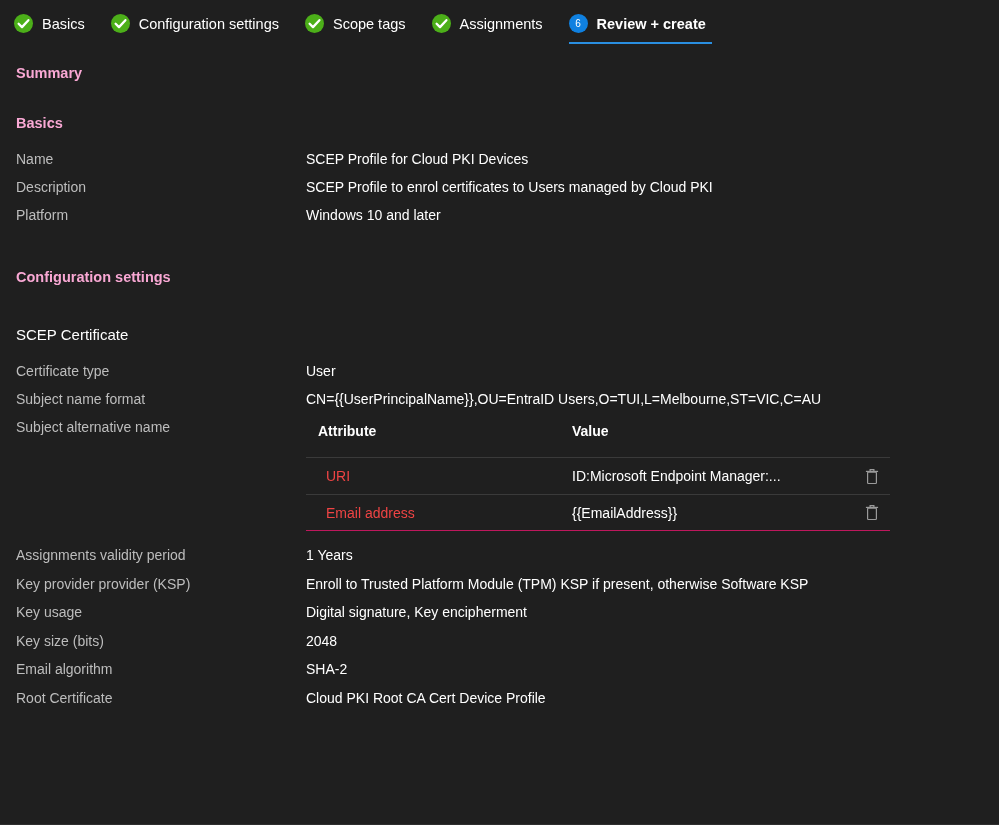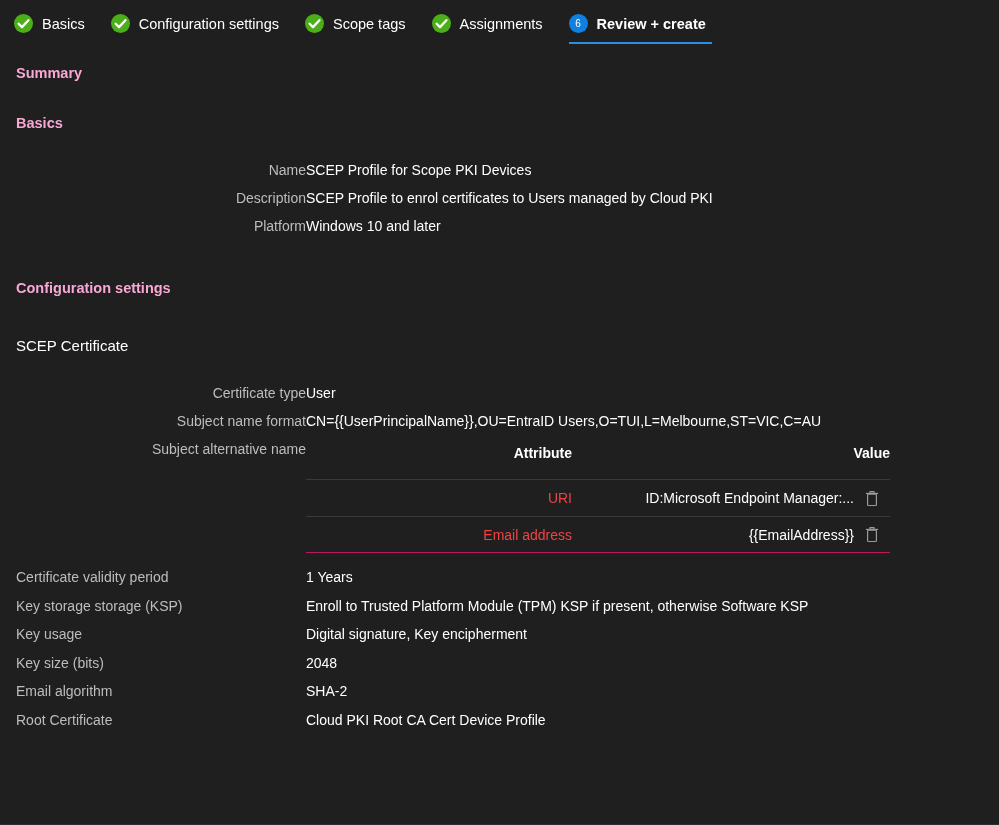--- a/index.html
+++ b/index.html
@@ -84,21 +84,21 @@
   .h-basics    { padding-top: 34px; }
   .h-confsets  { padding-top: 40px; }
 
   .sub-title {
     font-size: 15px;
     font-weight: normal;
     color: #ffffff;
     padding-top: 41px;
   }
 
-  .rows { margin-top: 25px; text-align: right; }
+  .rows { margin-top: 14px; }
 
   .row {
     display: flex;
     align-items: flex-start;
     line-height: 28px;
     min-height: 28px;
   }
   .row-label {
     width: 290px;
     flex: 0 0 290px;
@@ -225,21 +225,21 @@
 
 <div class="content">
 
   <div class="section-title h-summary">Summary</div>
 
   <div class="section-title h-basics">Basics</div>
 
   <div class="rows">
     <div class="row">
       <span class="row-label">Name</span>
-      <span class="row-value">SCEP Profile for Scope PKI Devices</span>
+      <span class="row-value">SCEP Profile for Cloud PKI Devices</span>
     </div>
     <div class="row">
       <span class="row-label">Description</span>
       <span class="row-value">SCEP Profile to enrol certificates to Users managed by Cloud PKI</span>
     </div>
     <div class="row">
       <span class="row-label">Platform</span>
       <span class="row-value">Windows 10 and later</span>
     </div>
   </div>
@@ -292,25 +292,25 @@
             </svg>
           </span>
         </div>
       </div>
     </div>
 
   </div>
 
   <div class="tail-rows" style="margin-top:100px;">
     <div class="row">
-      <span class="row-label">Certificate validity period</span>
+      <span class="row-label">Assignments validity period</span>
       <span class="row-value">1 Years</span>
     </div>
     <div class="row">
-      <span class="row-label">Key storage storage (KSP)</span>
+      <span class="row-label">Key provider provider (KSP)</span>
       <span class="row-value">Enroll to Trusted Platform Module (TPM) KSP if present, otherwise Software KSP</span>
     </div>
     <div class="row">
       <span class="row-label">Key usage</span>
       <span class="row-value">Digital signature, Key encipherment</span>
     </div>
     <div class="row">
       <span class="row-label">Key size (bits)</span>
       <span class="row-value">2048</span>
     </div>

